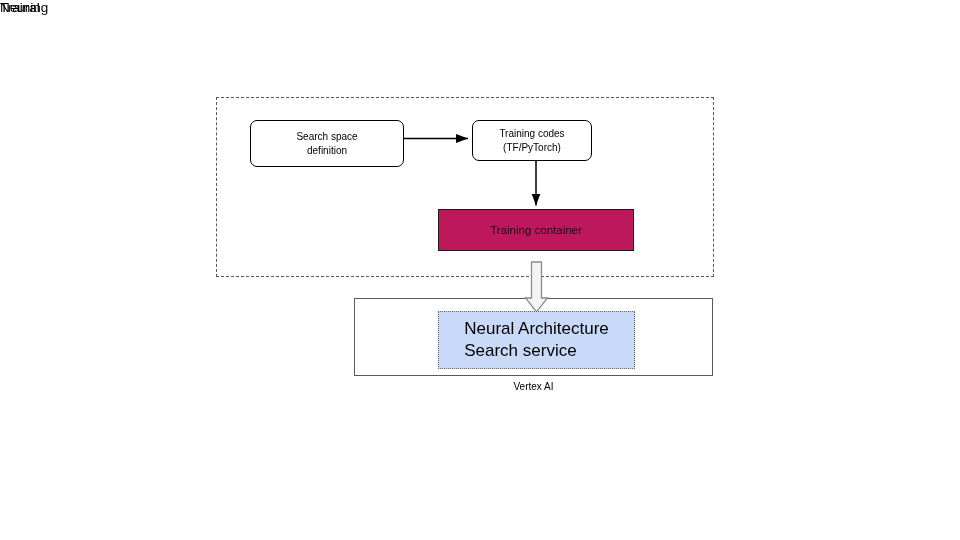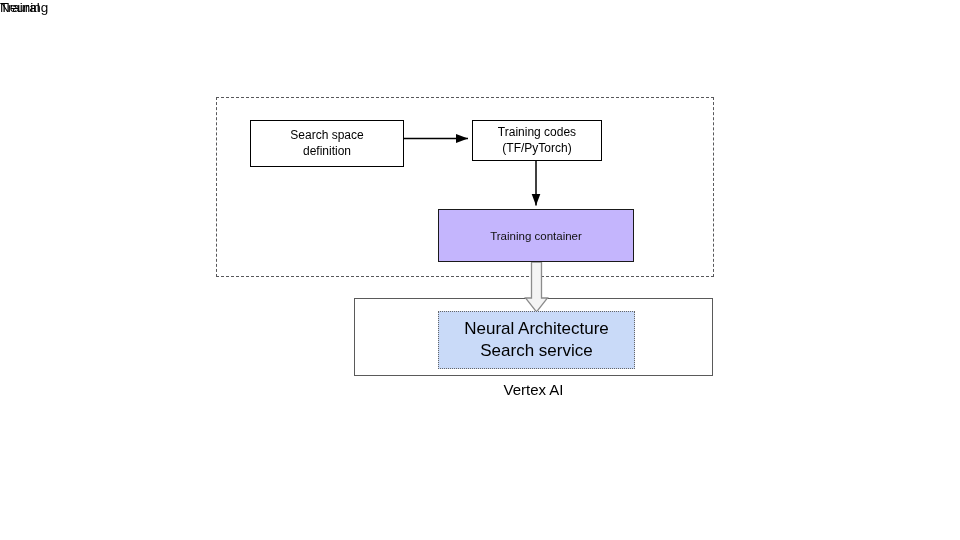--- a/index.html
+++ b/index.html
@@ -31,50 +31,50 @@
     width: 498px;
     height: 180px;
     border: 1px dashed #58585b;
     background: transparent;
   }
 
   
   .node-rounded {
     background: #ffffff;
     border: 1.4px solid #000000;
-    border-radius: 0;
+    border-radius: 7px;
     display: flex;
     align-items: center;
     justify-content: center;
     text-align: center;
     line-height: 1.32;
-    font-size: 12px;
+    font-size: 10px;
     color: #000000;
     white-space: pre-line;
   }
   .node-search-space {
     left: 250px;
     top: 120px;
     width: 154px;
     height: 47px;
   }
   .node-training-codes {
     left: 472px;
     top: 120px;
-    width: 130px;
+    width: 120px;
     height: 41px;
   }
 
   
   .node-training-container {
     left: 438px;
     top: 209px;
     width: 196px;
-    height: 53px;
-    background: #c4b5fd;
+    height: 42px;
+    background: #be185d;
     border: 1.6px solid #1a1a1a;
     display: flex;
     align-items: center;
     justify-content: center;
     text-align: center;
     font-size: 11.5px;
     color: #111111;
   }
 
   .node-vertex-box {
@@ -89,39 +89,38 @@
   .node-nas {
     left: 438px;
     top: 311px;
     width: 197px;
     height: 58px;
     background: #c9daf8;
     border: 1.6px dotted #666666;
     display: flex;
     align-items: center;
     justify-content: center;
-    text-align: center;
     line-height: 1.28;
     font-size: 17px;
     color: #000000;
     white-space: pre-line;
   }
 
   
   .label-text {
     font-size: 13.5px;
     color: #000000;
     white-space: nowrap;
   }
   .label-vertex-ai {
     left: 354px;
     top: 381px;
     width: 359px;
     text-align: center;
-    font-size: 15px;
+    font-size: 10px;
   }
 
   
   .connectors {
     left: 0;
     top: 0;
     width: 960px;
     height: 540px;
     pointer-events: none;
   }

